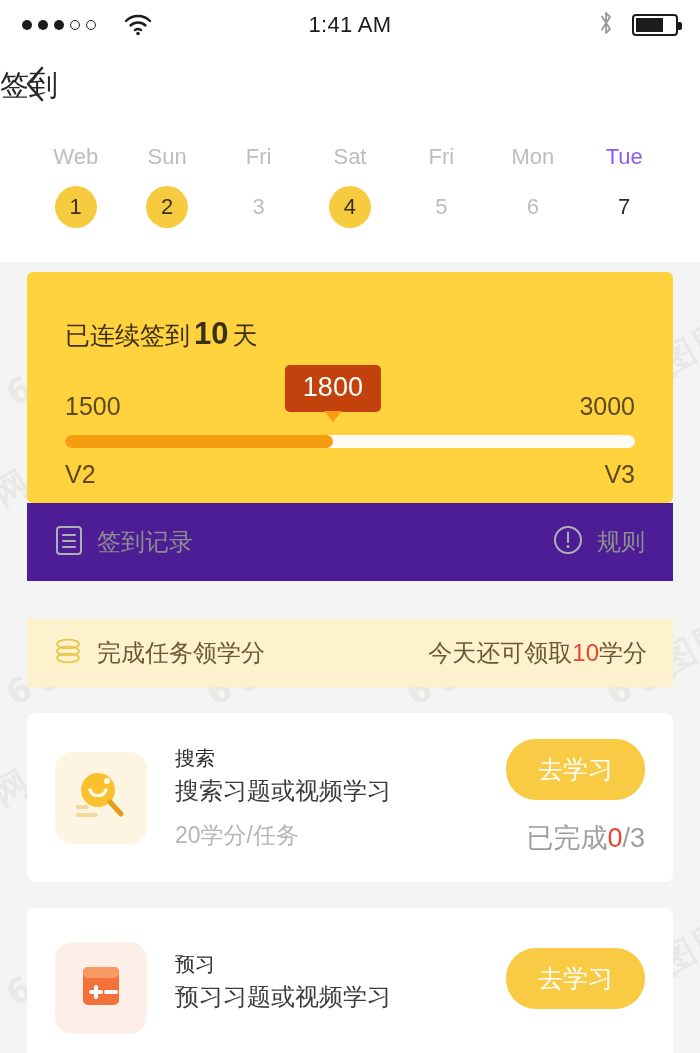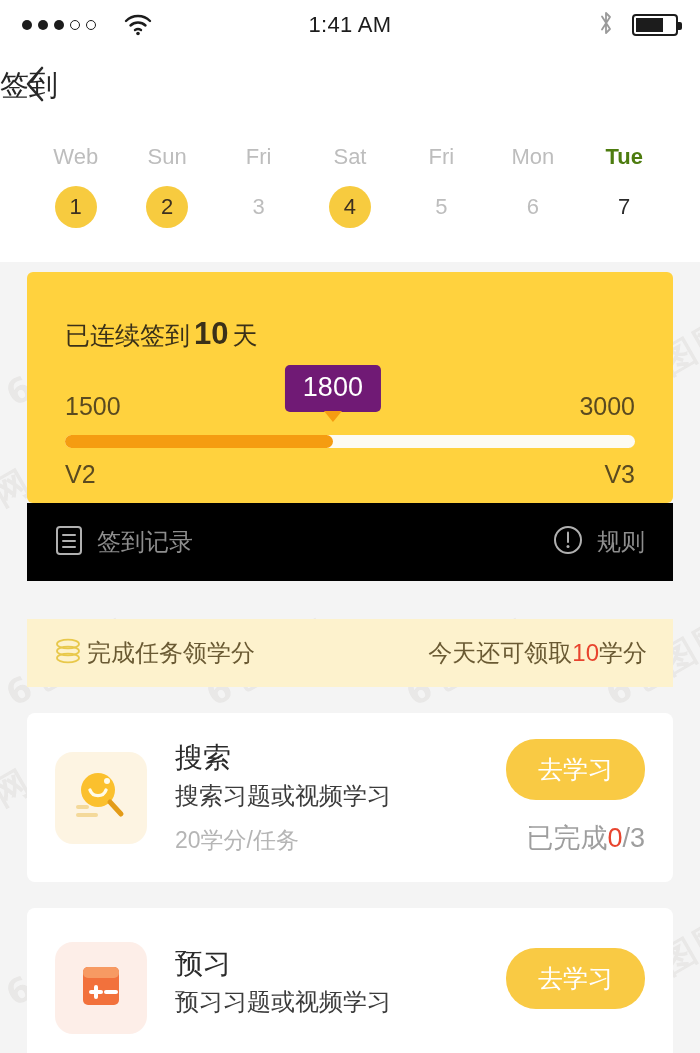--- a/index.html
+++ b/index.html
@@ -90,21 +90,21 @@
     padding: 22px 30px 34px 30px;
     position: relative; z-index: 10;
   }
   .week-row { display: flex; }
   .week-col { flex: 1; text-align: center; }
   .wk-name {
     font-size: 22px; color: #bdbdbd; margin-bottom: 16px;
     font-family: "Liberation Sans", sans-serif;
     text-align: center;
   }
-  .wk-name.today { color: #4d7c0f; font-weight: bold; }
+  .wk-name.today { color: #8b5cf6; font-weight: normal; }
   .wk-day {
     width: 42px; height: 42px; line-height: 42px;
     margin: 0 auto; border-radius: 50%;
     font-size: 22px; color: #bdbdbd;
   }
   .wk-day.signed { background: #f7cb3f; color: #3c3020; }
   .wk-day.today { color: #2b2b2b; }
 
   
   .sign-card {
@@ -132,21 +132,21 @@
     background: #fdfbf3;
   }
   .fill {
     position: absolute; left: 0; top: 0; bottom: 0;
     border-radius: 7px; background: #f59c11;
   }
   .bubble {
     position: absolute;
     bottom: 36px;
     transform: translateX(-50%);
-    background: #701a75;
+    background: #c2410c;
     color: #ffffff;
     font-size: 27px;
     padding: 7px 18px 9px 18px;
     border-radius: 5px;
     white-space: nowrap;
   }
   .bubble::after {
     content: "";
     position: absolute; left: 50%; bottom: -10px;
     margin-left: -9px;
@@ -155,40 +155,40 @@
     border-top: 11px solid #f59c11;
   }
   .vlabels {
     display: flex; justify-content: space-between;
     margin-top: 12px; font-size: 25px; color: #5a4a20;
   }
 
   
   .recordbar {
     margin: 0 27px;
-    background: #000000;
+    background: #4c1d95;
     height: 78px;
     display: flex; align-items: center;
     padding: 0 28px;
     position: relative; z-index: 6;
   }
   .rb-left, .rb-right { display: flex; align-items: center; gap: 14px; cursor: pointer; }
   .rb-right { margin-left: auto; text-align: center; }
   .rb-text { font-size: 24px; color: #8e8e8e; }
 
   
   .banner {
     margin: 38px 27px 0 27px;
     background: #fdf2cd;
     height: 68px;
     display: flex; align-items: center;
     padding: 0 26px;
     position: relative; z-index: 6;
   }
-  .banner-left { display: flex; align-items: center; gap: 4px; }
+  .banner-left { display: flex; align-items: center; gap: 14px; }
   .banner-text { font-size: 24px; color: #6a5a33; }
   .banner-right { margin-left: auto; font-size: 24px; color: #6a5a33; }
   .banner-right .hl { color: #e8442e; }
 
   
   .task {
     margin: 26px 27px 0 27px;
     background: #ffffff;
     border-radius: 8px;
     padding: 26px 28px;
@@ -196,21 +196,21 @@
     position: relative; z-index: 6;
     min-height: 160px;
   }
   .task-icon {
     width: 92px; height: 92px;
     border-radius: 18px;
     flex: 0 0 92px;
     display: flex; align-items: center; justify-content: center;
   }
   .task-body { flex: 1; padding-left: 28px; }
-  .task-title { font-size: 28px; color: #2b2b2b; }
+  .task-title { font-size: 20px; color: #2b2b2b; }
   .task-sub { font-size: 24px; color: #3c3c3c; margin-top: 3px; }
   .task-meta { font-size: 23px; color: #b5b5b5; margin-top: 13px; }
   .task-right { text-align: right; flex: 0 0 auto; }
   .go-btn {
     display: inline-block;
     background: #f9ca44;
     color: #ffffff;
     font-size: 25px;
     padding: 14px 32px;
     border-radius: 30px;

